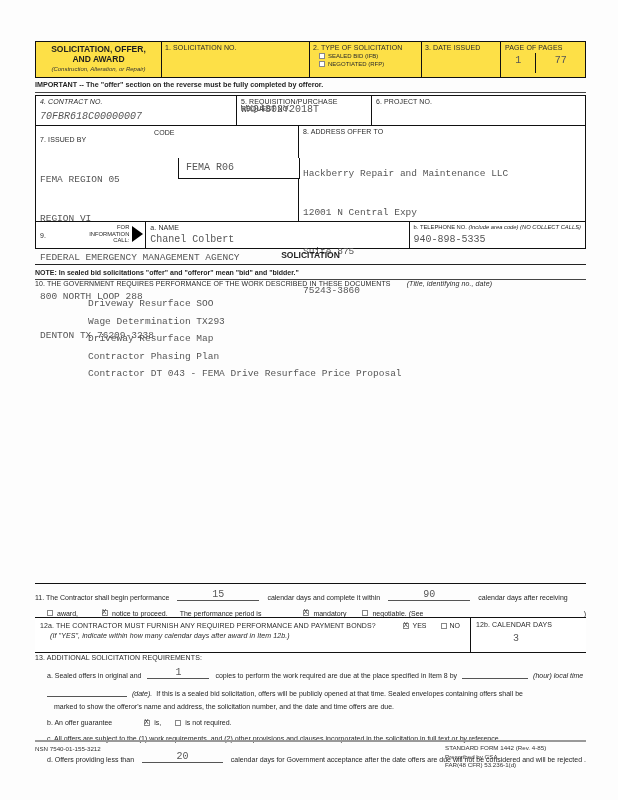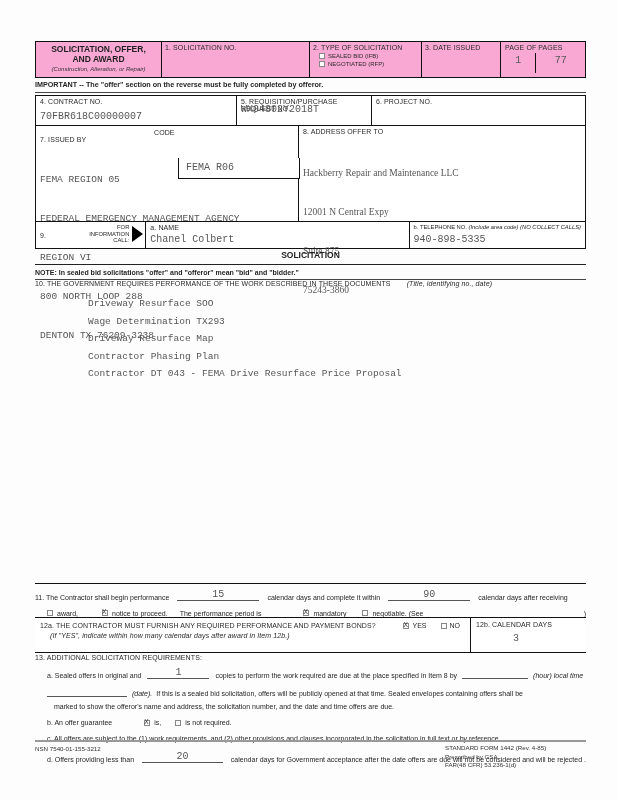--- a/index.html
+++ b/index.html
@@ -8,21 +8,21 @@
           color:#1f1f1f; overflow:hidden; }
   .sec { position:absolute; left:35px; width:551px; }
 
   .lbl  { font-size:7px; color:#2a2a2a; letter-spacing:.1px; }
   .lbl-xs { font-size:6px; color:#2a2a2a; }
   .it   { font-style:italic; }
   .mono { font-family:"Liberation Mono","DejaVu Sans Mono",monospace; color:#565656; font-size:10px; }
   .mono-sm { font-family:"Liberation Mono","DejaVu Sans Mono",monospace; color:#565656; font-size:9.5px; }
 
   
-  .htable { top:41px; height:37px; display:flex; border:1.5px solid #111; background:#f9a8d4; }
+  .htable { top:41px; height:37px; display:flex; border:1.5px solid #111; background:#fde047; }
   .hcell { border-right:1px solid #111; padding:2px 3px; position:relative; }
   .hcell:last-child { border-right:none; }
   .c-title { width:126px; text-align:center; }
   .c-title .t1 { font-size:8.5px; font-weight:bold; line-height:10px; }
   .c-title .sub { font-size:6px; font-style:italic; margin-top:2px; color:#333; }
   .c-box1 { width:148px; }
   .c-box2 { width:112px; }
   .cbrow { display:flex; align-items:center; margin:2px 0 0 6px; gap:3px; }
   .c-box3 { width:79px; }
   .c-pages { flex:1; padding:2px 0 0 0; }
@@ -34,29 +34,29 @@
 
   .imp { top:80px; font-size:7.2px; font-weight:bold; padding-bottom:3px; border-bottom:1.5px solid #444; }
 
   
   .mtable { top:95px; border:1px solid #111; background:#fff; }
   .mrow { display:flex; border-bottom:1px solid #111; position:relative; }
   .mrow:last-child { border-bottom:none; }
   .mcell { border-right:1px solid #111; padding:2px 4px; position:relative; }
   .mcell:last-child { border-right:none; }
   .rowA { height:30px; }
-  .a4 { width:201px; } .a5 { width:135px; } .a6 { flex:1; }
+  .a4 { width:201px;font-style:italic; } .a5 { width:135px; } .a6 { flex:1; }
   .val-bottom { position:absolute; left:4px; bottom:3px; white-space:nowrap; }
   .rowB { height:96px; }
   .b7 { width:263px; } .b8 { flex:1; }
   .codebox { position:absolute; left:142px; top:-1px; width:122px; height:21px;
              border:1px solid #111; border-top:none; background:#fff; padding:4px 0 0 7px;margin-top:33px; }
   .code-lbl { position:absolute; left:118px; top:3px; }
   .addr { position:absolute; left:4px; top:21px; line-height:13px; white-space:pre; }
-  .addr8 { top:15px;font-family:Liberation Serif, serif; }
+  .addr8 { top:15px; }
   .rowC { height:26px; }
   .c9 { width:121px; } .c-name { width:290px; } .c-phone { flex:1; }
   .infocall { position:absolute; right:16px; top:2px; text-align:right; font-size:5.8px; line-height:6.5px; }
   .tri { position:absolute; right:2px; top:4px; width:0; height:0;
          border-top:8px solid transparent; border-bottom:8px solid transparent; border-left:11px solid #000; }
   .phone-lbl { font-size:5.8px; white-space:nowrap; }
 
   .solbar { top:250px; text-align:center; font-size:8.5px; font-weight:bold; padding-bottom:4px; border-bottom:1.5px solid #222; }
   .noteline { top:269px; font-size:7px; font-weight:bold; padding-bottom:3px; border-bottom:1px solid #444; }
 
@@ -144,22 +144,22 @@
         <div class="lbl">6. PROJECT NO.</div>
       </div>
     </div>
     <div class="mrow rowB">
       <div class="mcell b7">
         <span class="lbl">7. ISSUED BY</span>
         <span class="lbl code-lbl">CODE</span>
         <div class="codebox mono">FEMA R06</div>
         <div class="addr mono-sm">
           <div>FEMA REGION 05</div>
+          <div>REGION VI</div>
           <div>FEDERAL EMERGENCY MANAGEMENT AGENCY</div>
-          <div>REGION VI</div>
           <div>800 NORTH LOOP 288</div>
           <div>DENTON TX 76209-3238</div>
         </div>
       </div>
       <div class="mcell b8">
         <div class="lbl">8. ADDRESS OFFER TO</div>
         <div class="addr addr8 mono-sm">
           <div>Hackberry Repair and Maintenance LLC</div>
           <div>12001 N Central Expy</div>
           <div>Suite 875</div>

